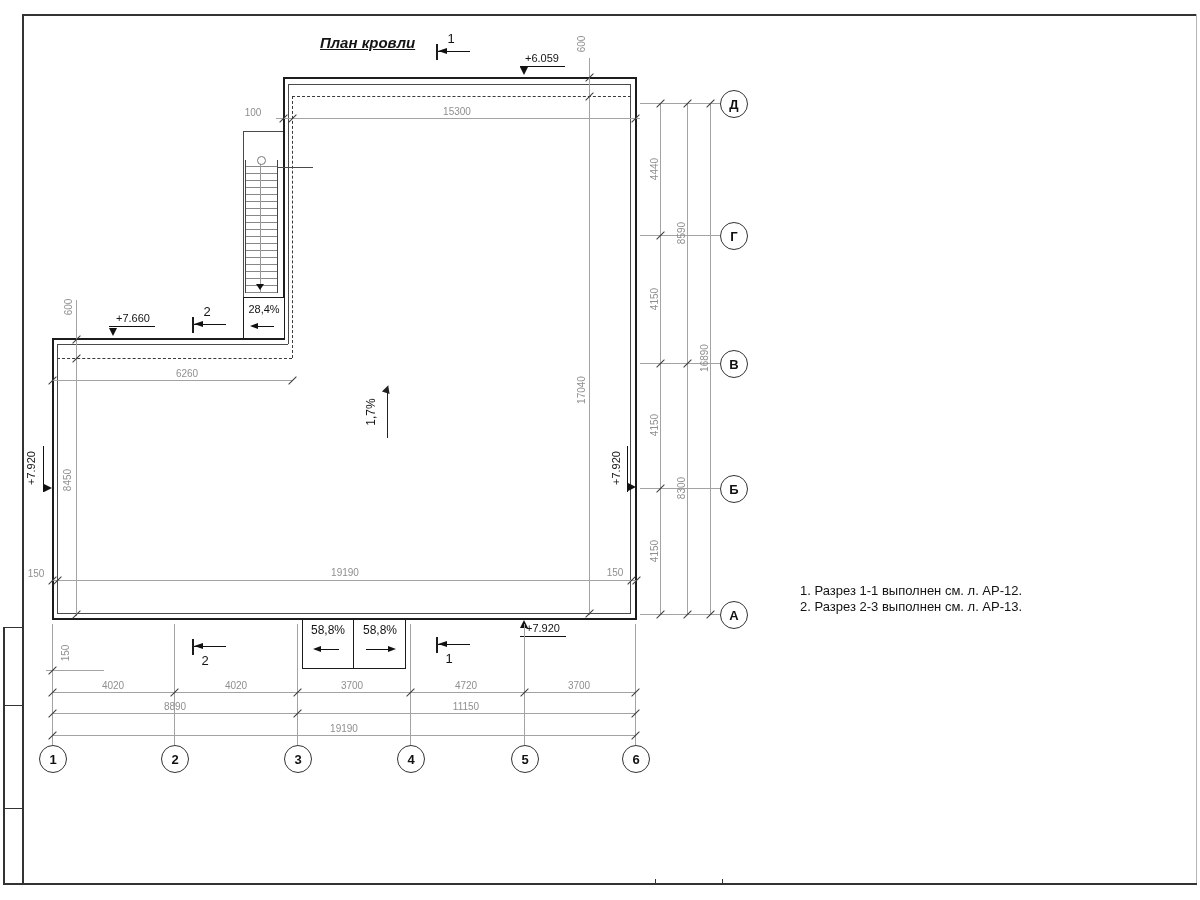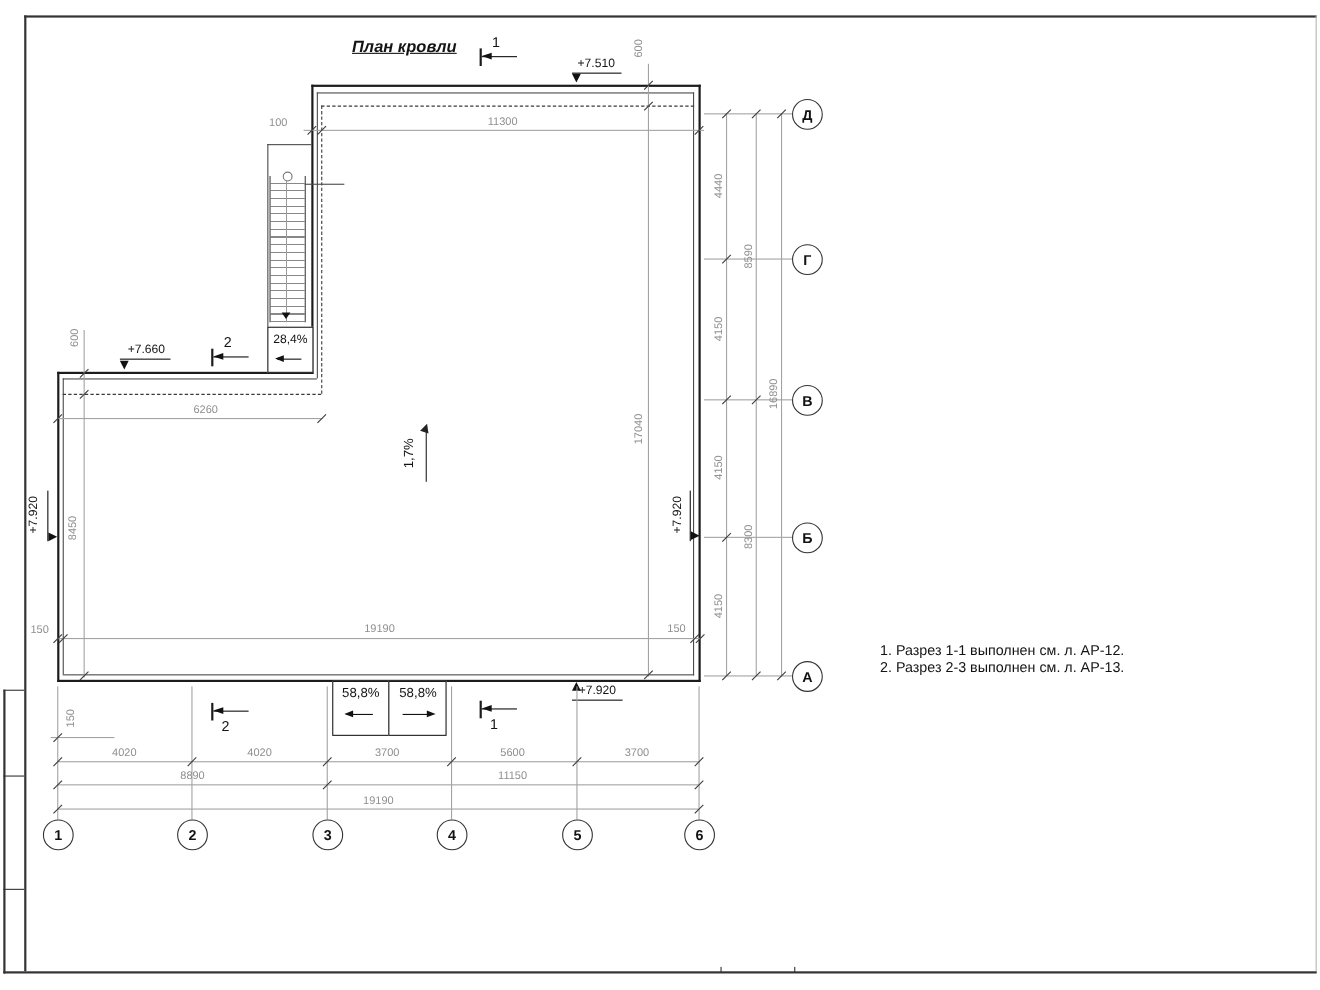--- a/index.html
+++ b/index.html
@@ -100,21 +100,21 @@
   <div class="ht k" style="left:380px;top:630px;font-size:12px;">58,8%</div>
   <div class="arr" style="left:315px;top:649px;width:24px;"></div>
   <div class="ah-l" style="left:313px;top:646px;"></div>
   <div class="arr" style="left:366px;top:649px;width:24px;"></div>
   <div class="ah-r" style="left:388px;top:646px;"></div>
 
   <div class="t1v" style="left:387px;top:392px;height:46px;background:#222;"></div>
   <div class="tri-up" style="left:383px;top:385px;border-bottom-color:#222;transform:rotate(18deg);"></div>
   <div class="vt k" style="left:371px;top:412px;font-size:12px;">1,7%</div>
 
-  <div class="ht k" style="left:542px;top:58px;">+7.510</div>
+  <div class="ht k" style="left:542px;top:58px;">+6.059</div>
   <div class="t1h" style="left:520px;top:66px;width:45px;background:#111;"></div>
   <div class="tri-down" style="left:520px;top:67px;"></div>
 
   <div class="ht k" style="left:133px;top:318px;">+7.660</div>
   <div class="t1h" style="left:109px;top:326px;width:46px;background:#111;"></div>
   <div class="tri-down" style="left:109px;top:328px;"></div>
 
   <div class="ht k" style="left:543px;top:628px;">+7.920</div>
   <div class="t1h" style="left:520px;top:636px;width:46px;background:#111;"></div>
   <div class="tri-up" style="left:520px;top:620px;"></div>
@@ -207,21 +207,21 @@
   <div class="tick" style="left:660px;top:363px;"></div>
   <div class="tick" style="left:660px;top:488px;"></div>
   <div class="tick" style="left:660px;top:614px;"></div>
   <div class="tick" style="left:687px;top:103px;"></div>
   <div class="tick" style="left:687px;top:363px;"></div>
   <div class="tick" style="left:687px;top:614px;"></div>
   <div class="tick" style="left:710px;top:103px;"></div>
   <div class="tick" style="left:710px;top:614px;"></div>
 
   <div class="ht g" style="left:253px;top:112px;">100</div>
-  <div class="ht g" style="left:457px;top:111px;">11300</div>
+  <div class="ht g" style="left:457px;top:111px;">15300</div>
   <div class="vt g" style="left:581px;top:44px;">600</div>
   <div class="vt g" style="left:68px;top:307px;">600</div>
   <div class="ht g" style="left:187px;top:373px;">6260</div>
   <div class="vt g" style="left:67px;top:480px;">8450</div>
   <div class="ht g" style="left:36px;top:573px;">150</div>
   <div class="ht g" style="left:345px;top:572px;">19190</div>
   <div class="ht g" style="left:615px;top:572px;">150</div>
   <div class="vt g" style="left:65px;top:653px;">150</div>
   <div class="vt g" style="left:581px;top:390px;">17040</div>
 
@@ -229,21 +229,21 @@
   <div class="vt g" style="left:654px;top:299px;">4150</div>
   <div class="vt g" style="left:654px;top:425px;">4150</div>
   <div class="vt g" style="left:654px;top:551px;">4150</div>
   <div class="vt g" style="left:681px;top:233px;">8590</div>
   <div class="vt g" style="left:681px;top:488px;">8300</div>
   <div class="vt g" style="left:704px;top:358px;">16890</div>
 
   <div class="ht g" style="left:113px;top:685px;">4020</div>
   <div class="ht g" style="left:236px;top:685px;">4020</div>
   <div class="ht g" style="left:352px;top:685px;">3700</div>
-  <div class="ht g" style="left:466px;top:685px;">5600</div>
+  <div class="ht g" style="left:466px;top:685px;">4720</div>
   <div class="ht g" style="left:579px;top:685px;">3700</div>
   <div class="ht g" style="left:175px;top:706px;">8890</div>
   <div class="ht g" style="left:466px;top:706px;">11150</div>
   <div class="ht g" style="left:344px;top:728px;">19190</div>
 
   <div class="circ" style="left:720px;top:90px;">
       <span>Д</span>
     </div>
   <div class="circ" style="left:720px;top:222px;">
       <span>Г</span>

